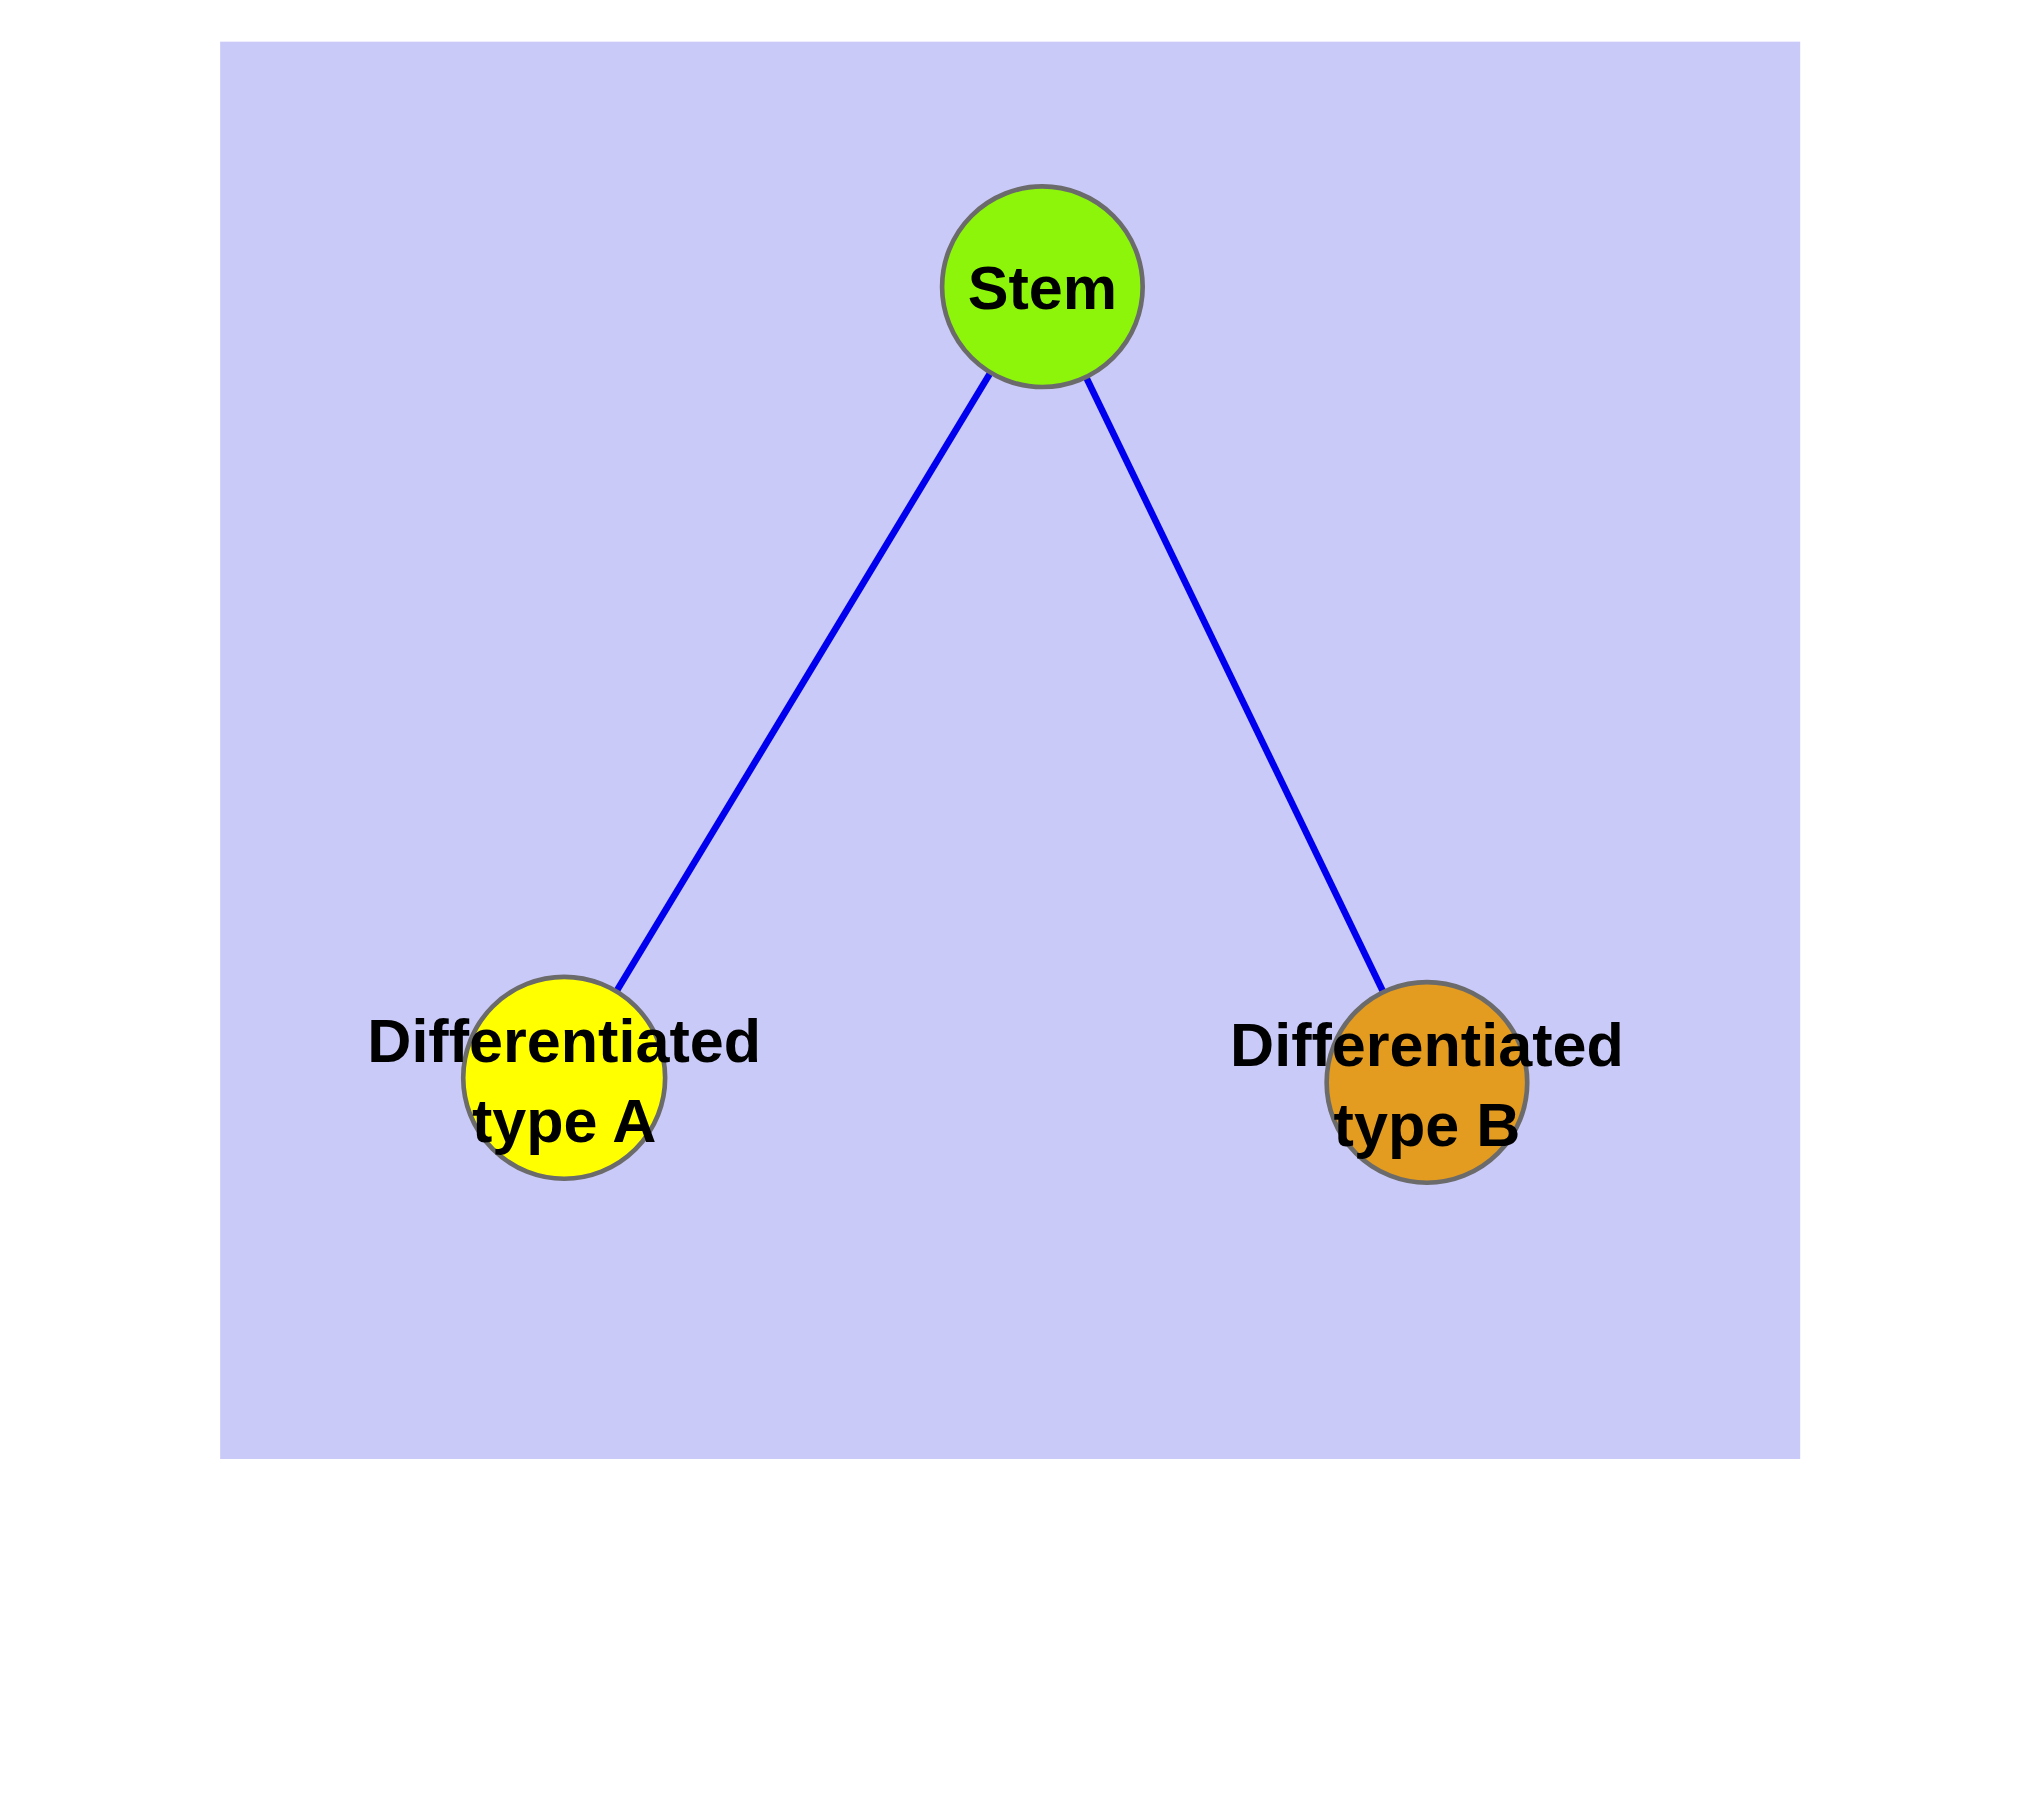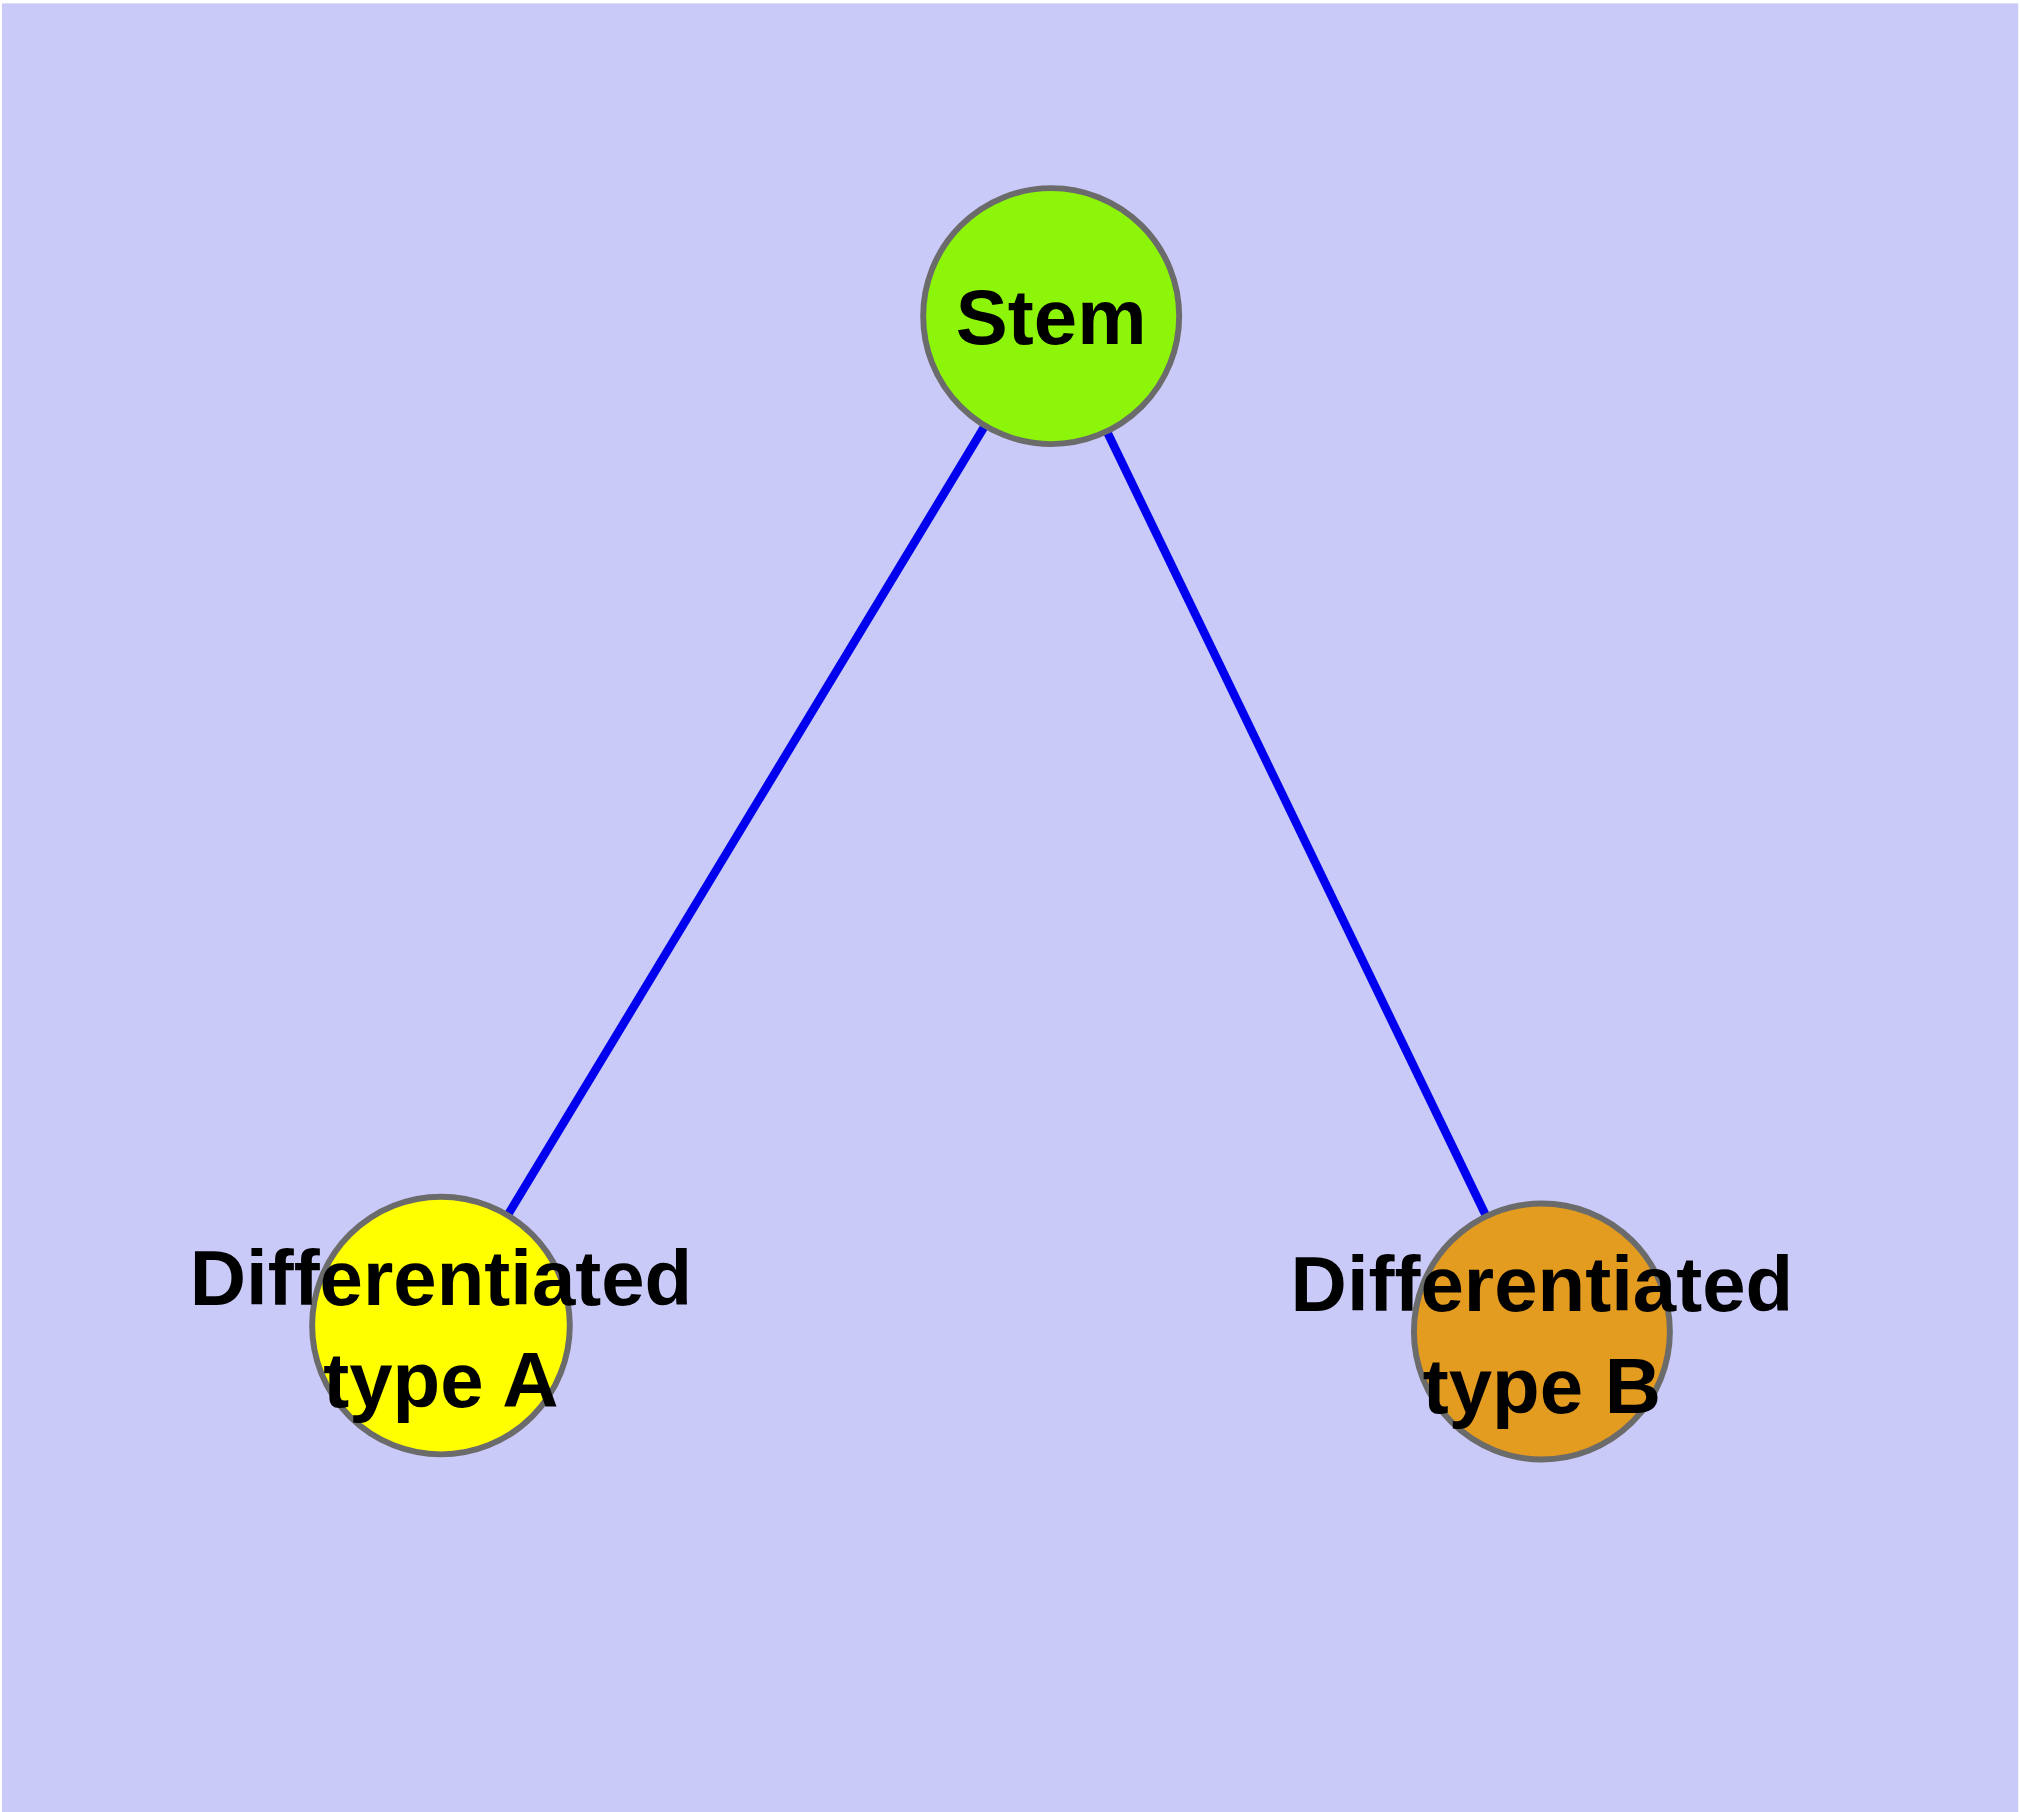--- a/index.html
+++ b/index.html
@@ -3,23 +3,24 @@
 <meta charset="utf-8">
 <style>
   html, body {
     margin: 0;
     padding: 0;
     background: #FFFFFF;
   }
   .stage {
     position: relative;
     width: 2021px;
-    height: 1812px;
+    height: 1420px;
     overflow: hidden;
     font-family: "Liberation Sans", sans-serif;
+    margin-top: 39px;
   }
   .stage svg {
     display: block;
     width: 100%;
     height: 100%;
   }
   .node-label {
     font-family: "Liberation Sans", sans-serif;
     font-weight: bold;
     font-size: 92px;

